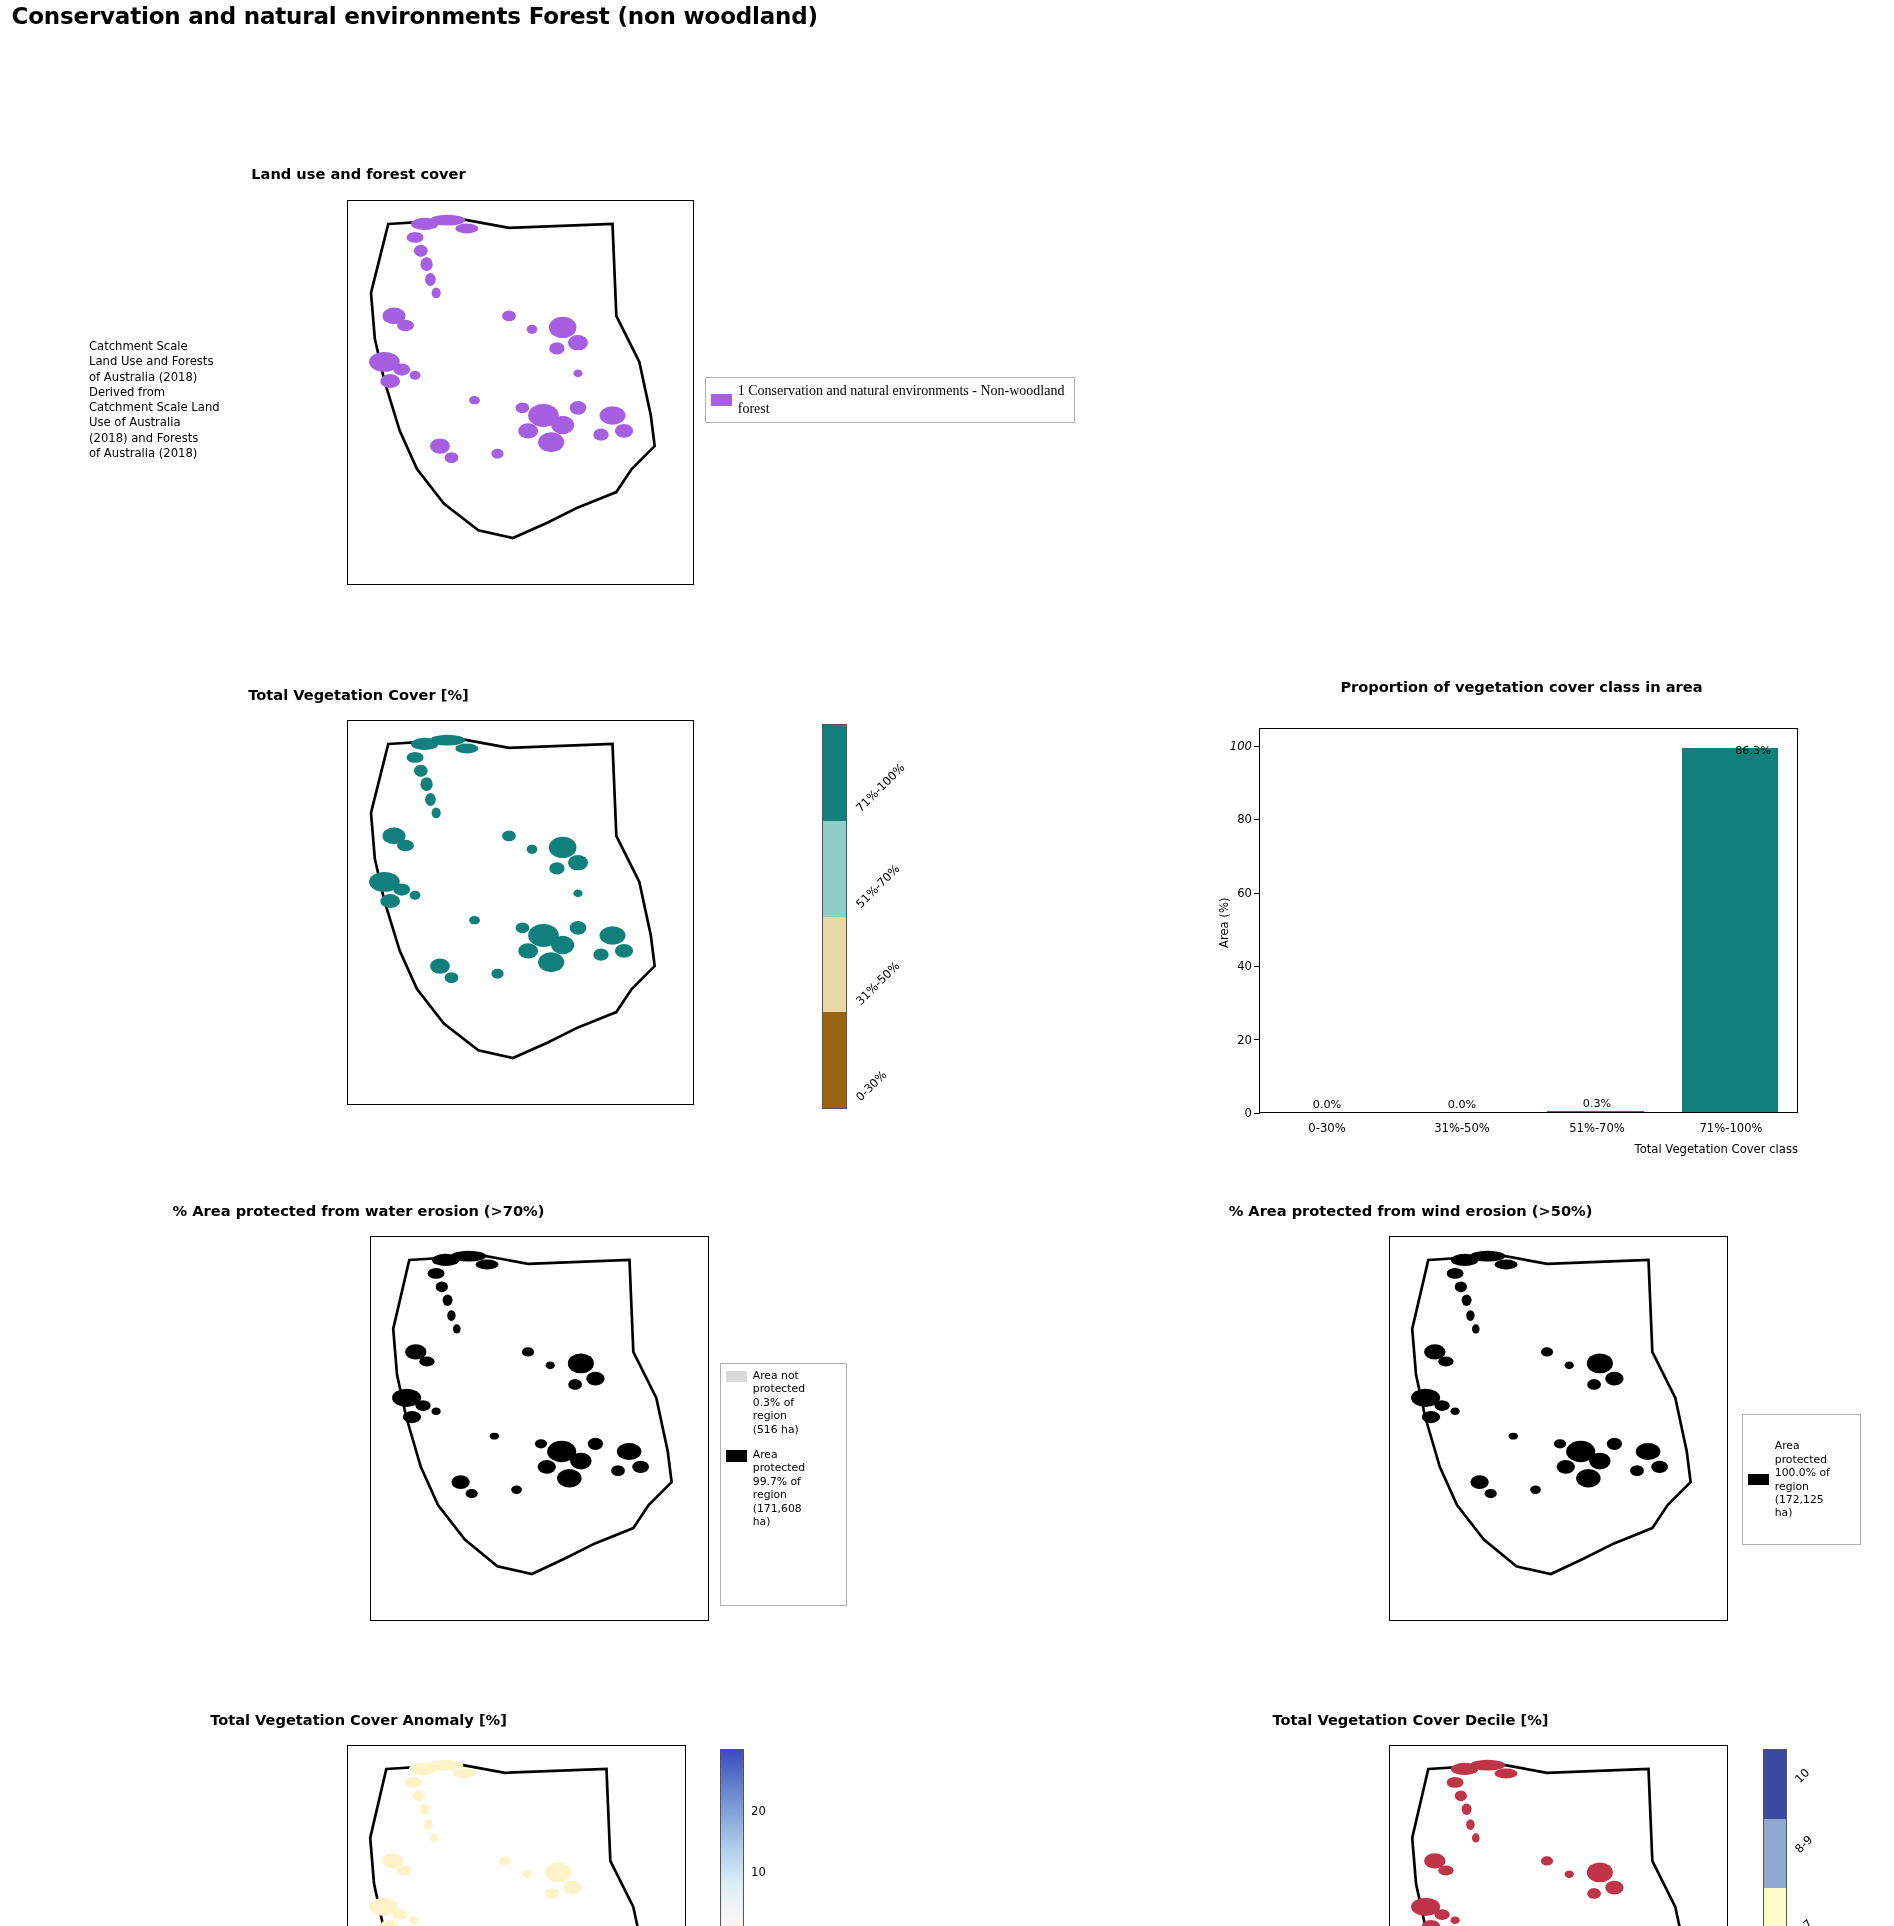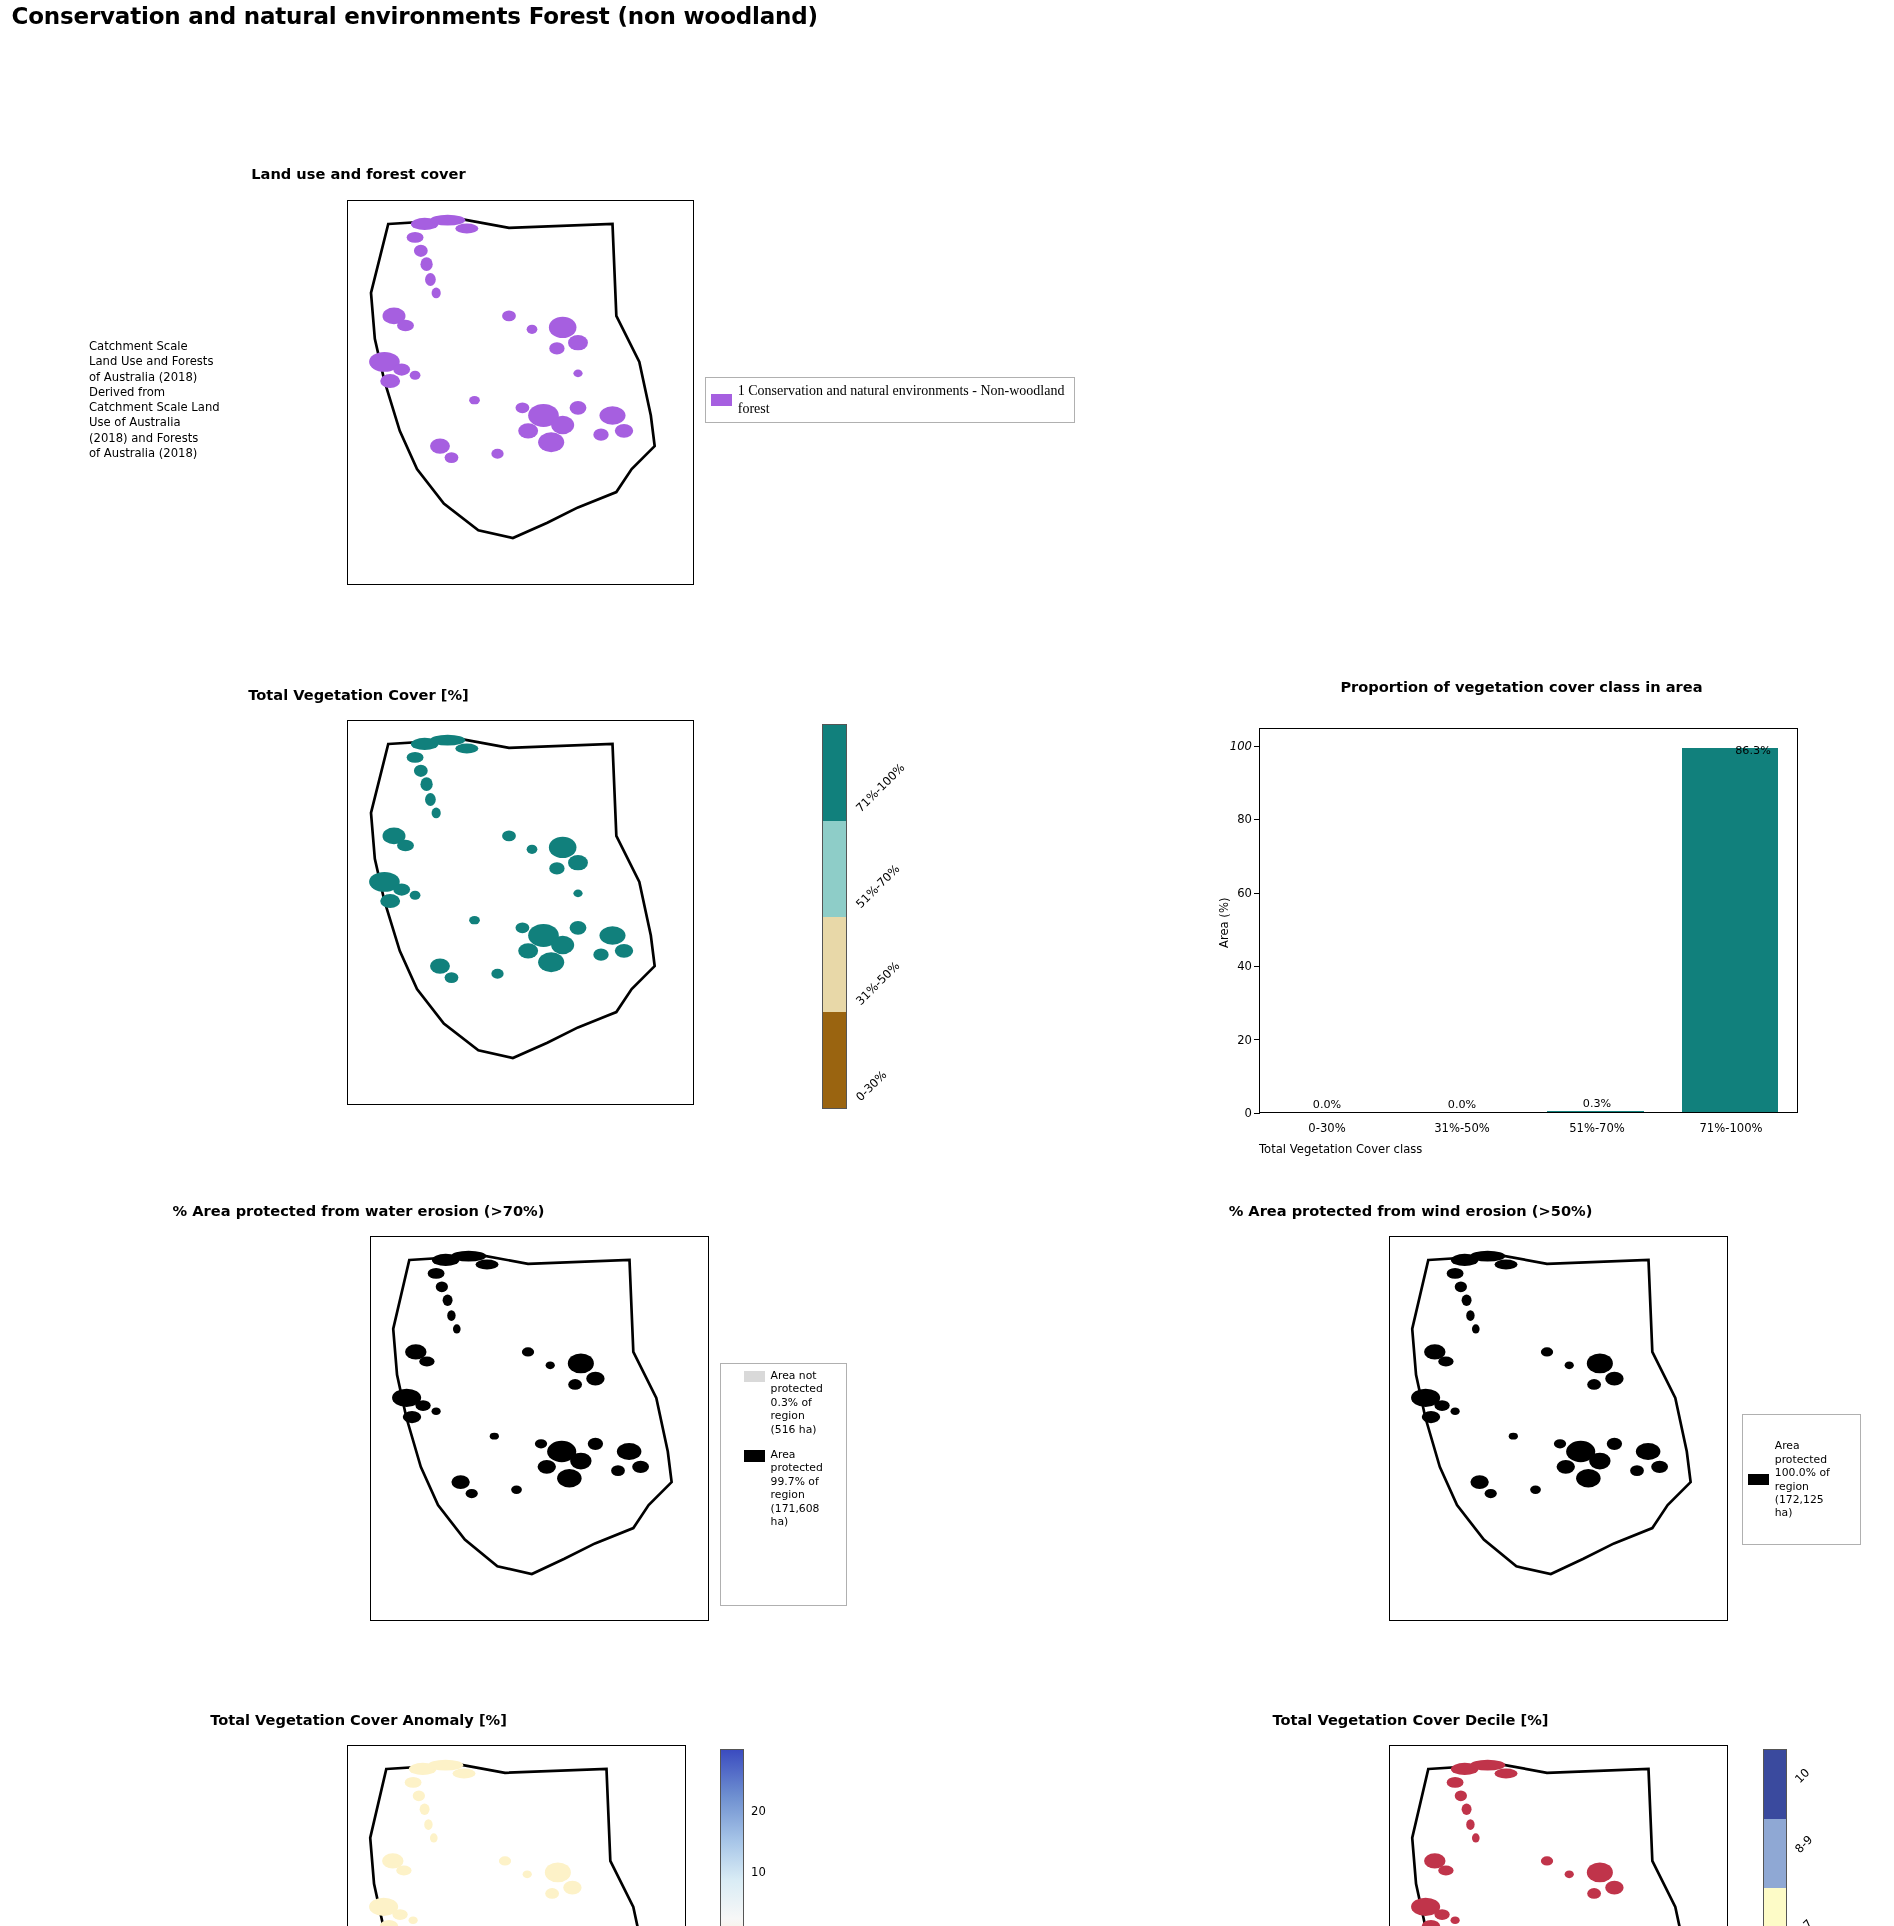--- a/index.html
+++ b/index.html
@@ -46,21 +46,21 @@
 
   
   .catch-svg { position: absolute; left:0; top:0; width:100%; height:100%; }
 
   
   .legend-box {
     position: absolute;
     border: 0.8px solid #b0b0b0;
     background: #ffffff;
     display: flex;
-    align-items: center;
+    align-items: flex-start;
     padding: 4.6px 5.4px;
     font-size: 10.8px;
     line-height: 1.25;
   }
   .legend-swatch {
     width: 21px; height: 11.6px;
     flex: 0 0 auto;
     margin-right: 5.4px;
     margin-top: 2.3px;
   }
@@ -75,21 +75,21 @@
   }
   .bc-ylabel {
     position: absolute;
     transform: rotate(-90deg);
     transform-origin: left top;
     font-size: 11.6px;
   }
   .bc-xlabel {
     position: absolute;
     font-size: 11.6px;
-    text-align: left;
+    text-align: right;
     width: 100%;
   }
   .bc-ytick {
     position: absolute;
     font-size: 11.6px;
     text-align: right;
     right: 0;
     transform: translateY(-50%);
   }
   .bc-xtick {

